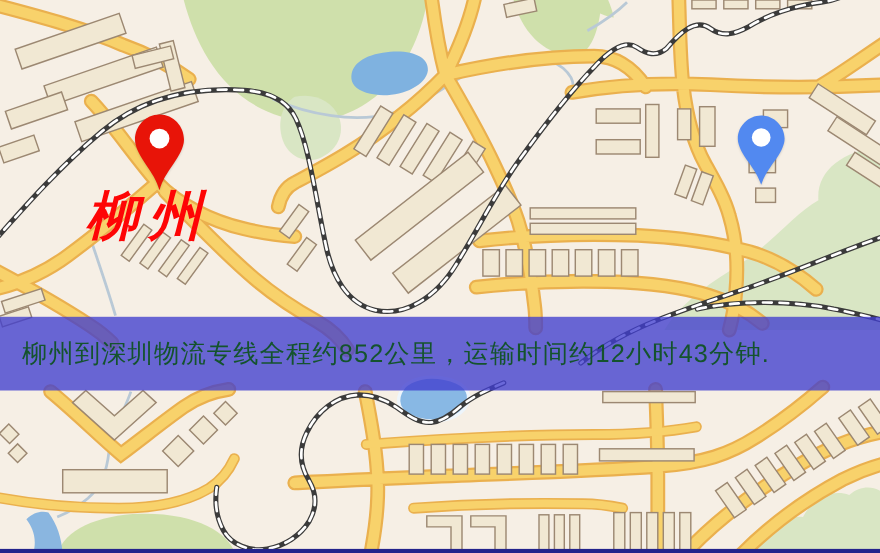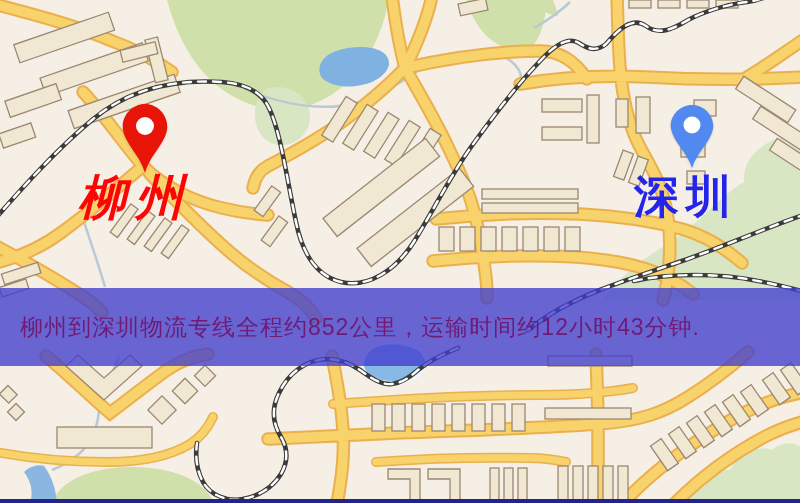--- a/index.html
+++ b/index.html
@@ -15,24 +15,24 @@
     font-weight:700;line-height:1;white-space:nowrap;
     text-shadow:0 0 1px rgba(255,255,255,.3);
     pointer-events:none;
   }
   .origin-label{left:78px;top:174px;font-size:48px;letter-spacing:9px;color:#fe0505;font-style:italic;}
   .dest-label{left:634px;top:175px;font-size:45px;letter-spacing:7px;color:#2424ea;}
   .pin{position:absolute;filter:drop-shadow(0 1px 1px rgba(0,0,0,.15));}
   .pin-red{left:118px;top:99px;}
   .pin-blue{left:666px;top:100px;}
   .banner{
-    position:absolute;left:0;top:288px;width:800px;height:78px;
+    position:absolute;left:0;top:288px;width:800px;height:67px;
     background:rgba(64,62,206,0.78);
     display:flex;align-items:center;
-    color:#701a75;font-size:23px;letter-spacing:1px;
+    color:#14532d;font-size:23px;letter-spacing:1px;
     padding-left:20px;box-sizing:border-box;
   }
   .bottom-strip{
     position:absolute;left:0;top:499px;width:800px;height:4px;
     background:#23238c;
   }
 </style>
 </head>
 <body>
 
@@ -237,20 +237,19 @@
     <path d="M27,74 C22,56 8,46 5,31 C3,18 13,5 27,5 C41,5 51,18 49,31 C46,46 32,56 27,74 Z" fill="#e81408"></path>
     <circle cx="27" cy="27" r="9" fill="#ffffff"></circle>
   </svg>
 
   <svg class="pin pin-blue" width="52" height="70" viewBox="0 0 52 70">
     <path d="M26,68 C21,52 8,43 5,29 C3,17 13,5 26,5 C39,5 49,17 47,29 C44,43 31,52 26,68 Z" fill="#5289f0"></path>
     <circle cx="26" cy="25" r="8.5" fill="#ffffff"></circle>
   </svg>
 
   <div class="city-label origin-label">柳州</div>
-  <div class="city-label dest-label">深圳</div>
 
   <div class="banner">
     <span>柳州到深圳物流专线全程约852公里，运输时间约12小时43分钟.</span>
   </div>
 
   <div class="bottom-strip"></div>
 </div>
 
 </body></html>

